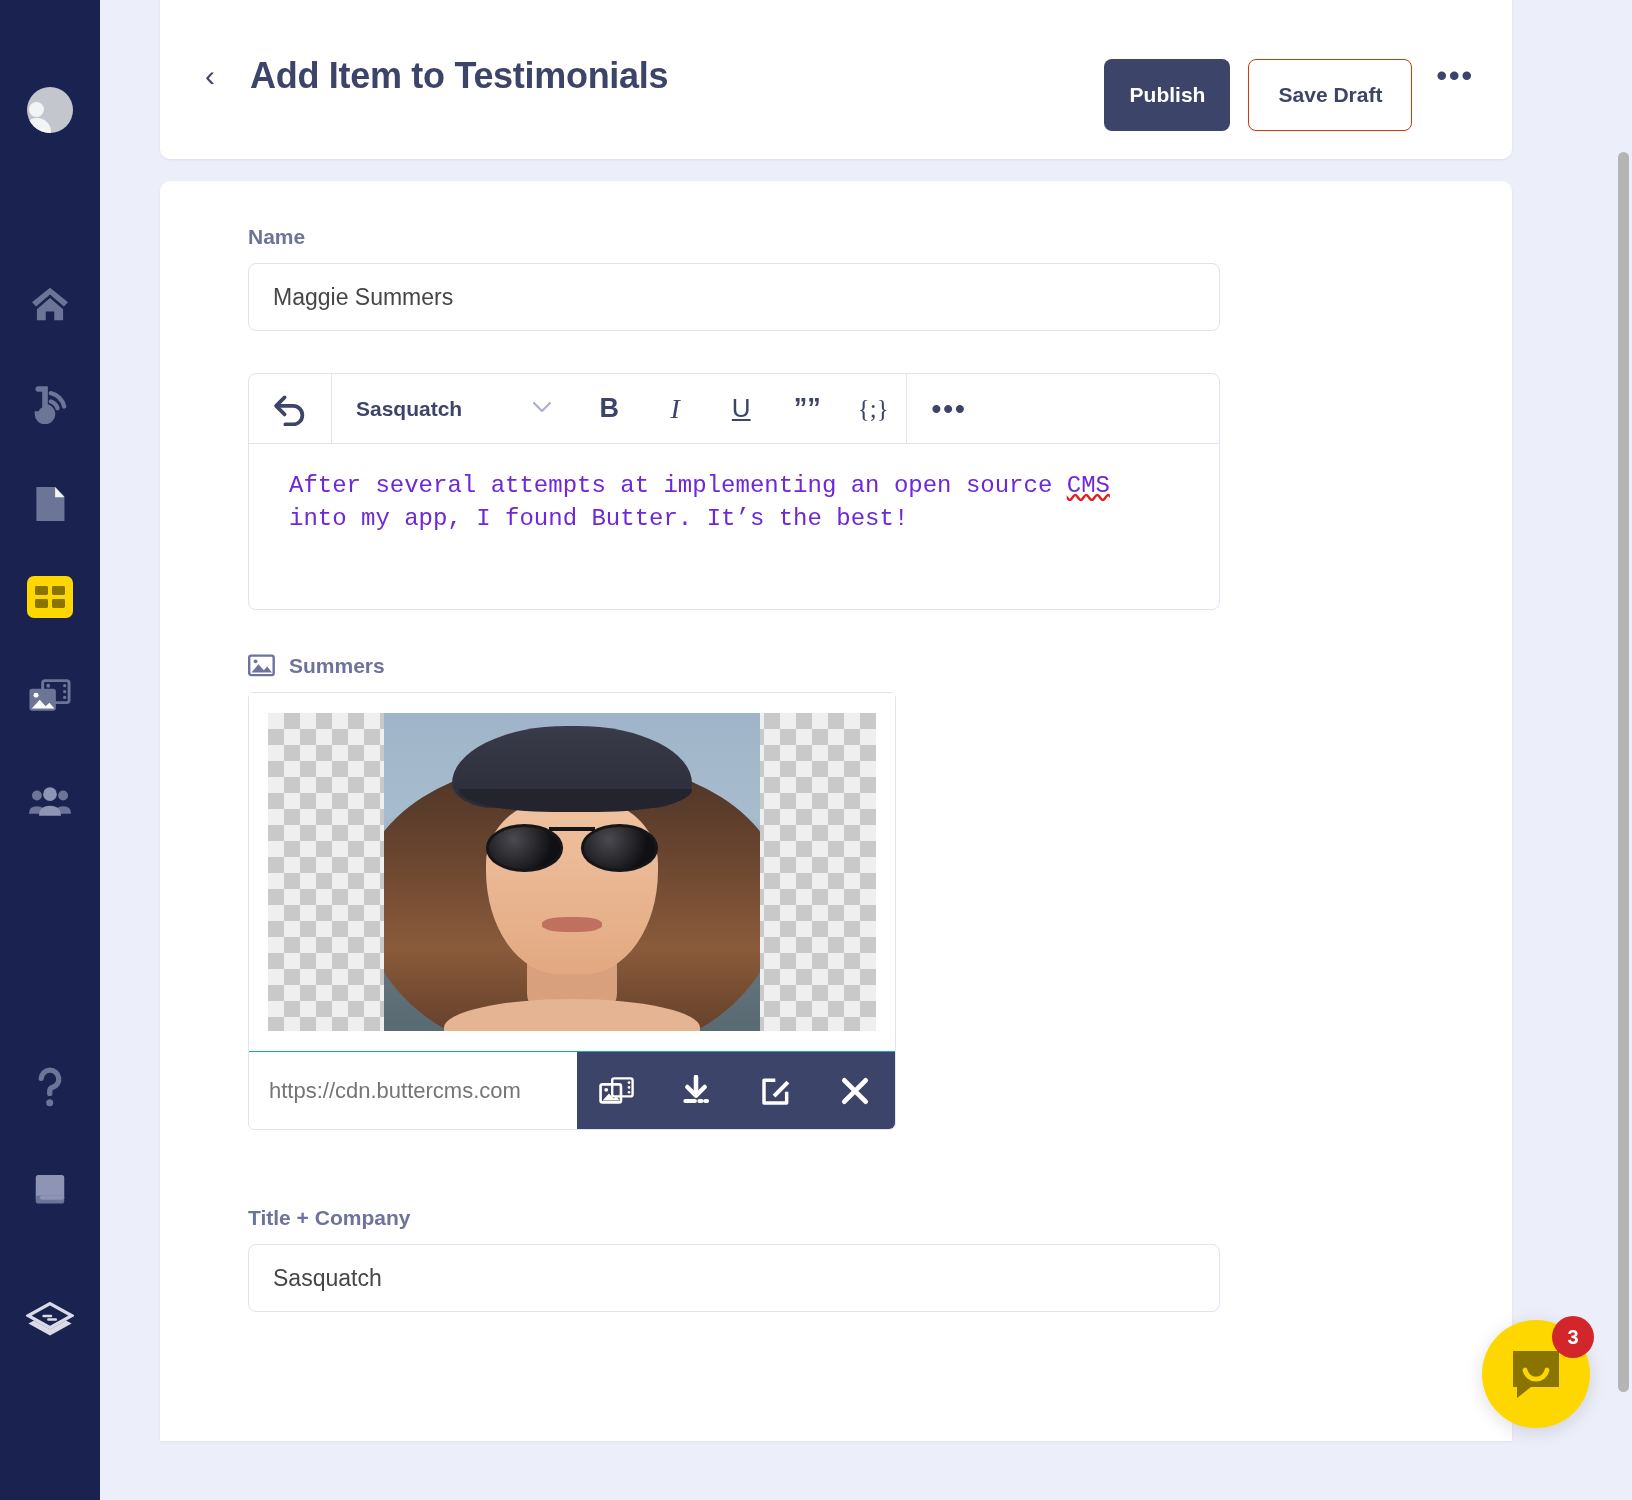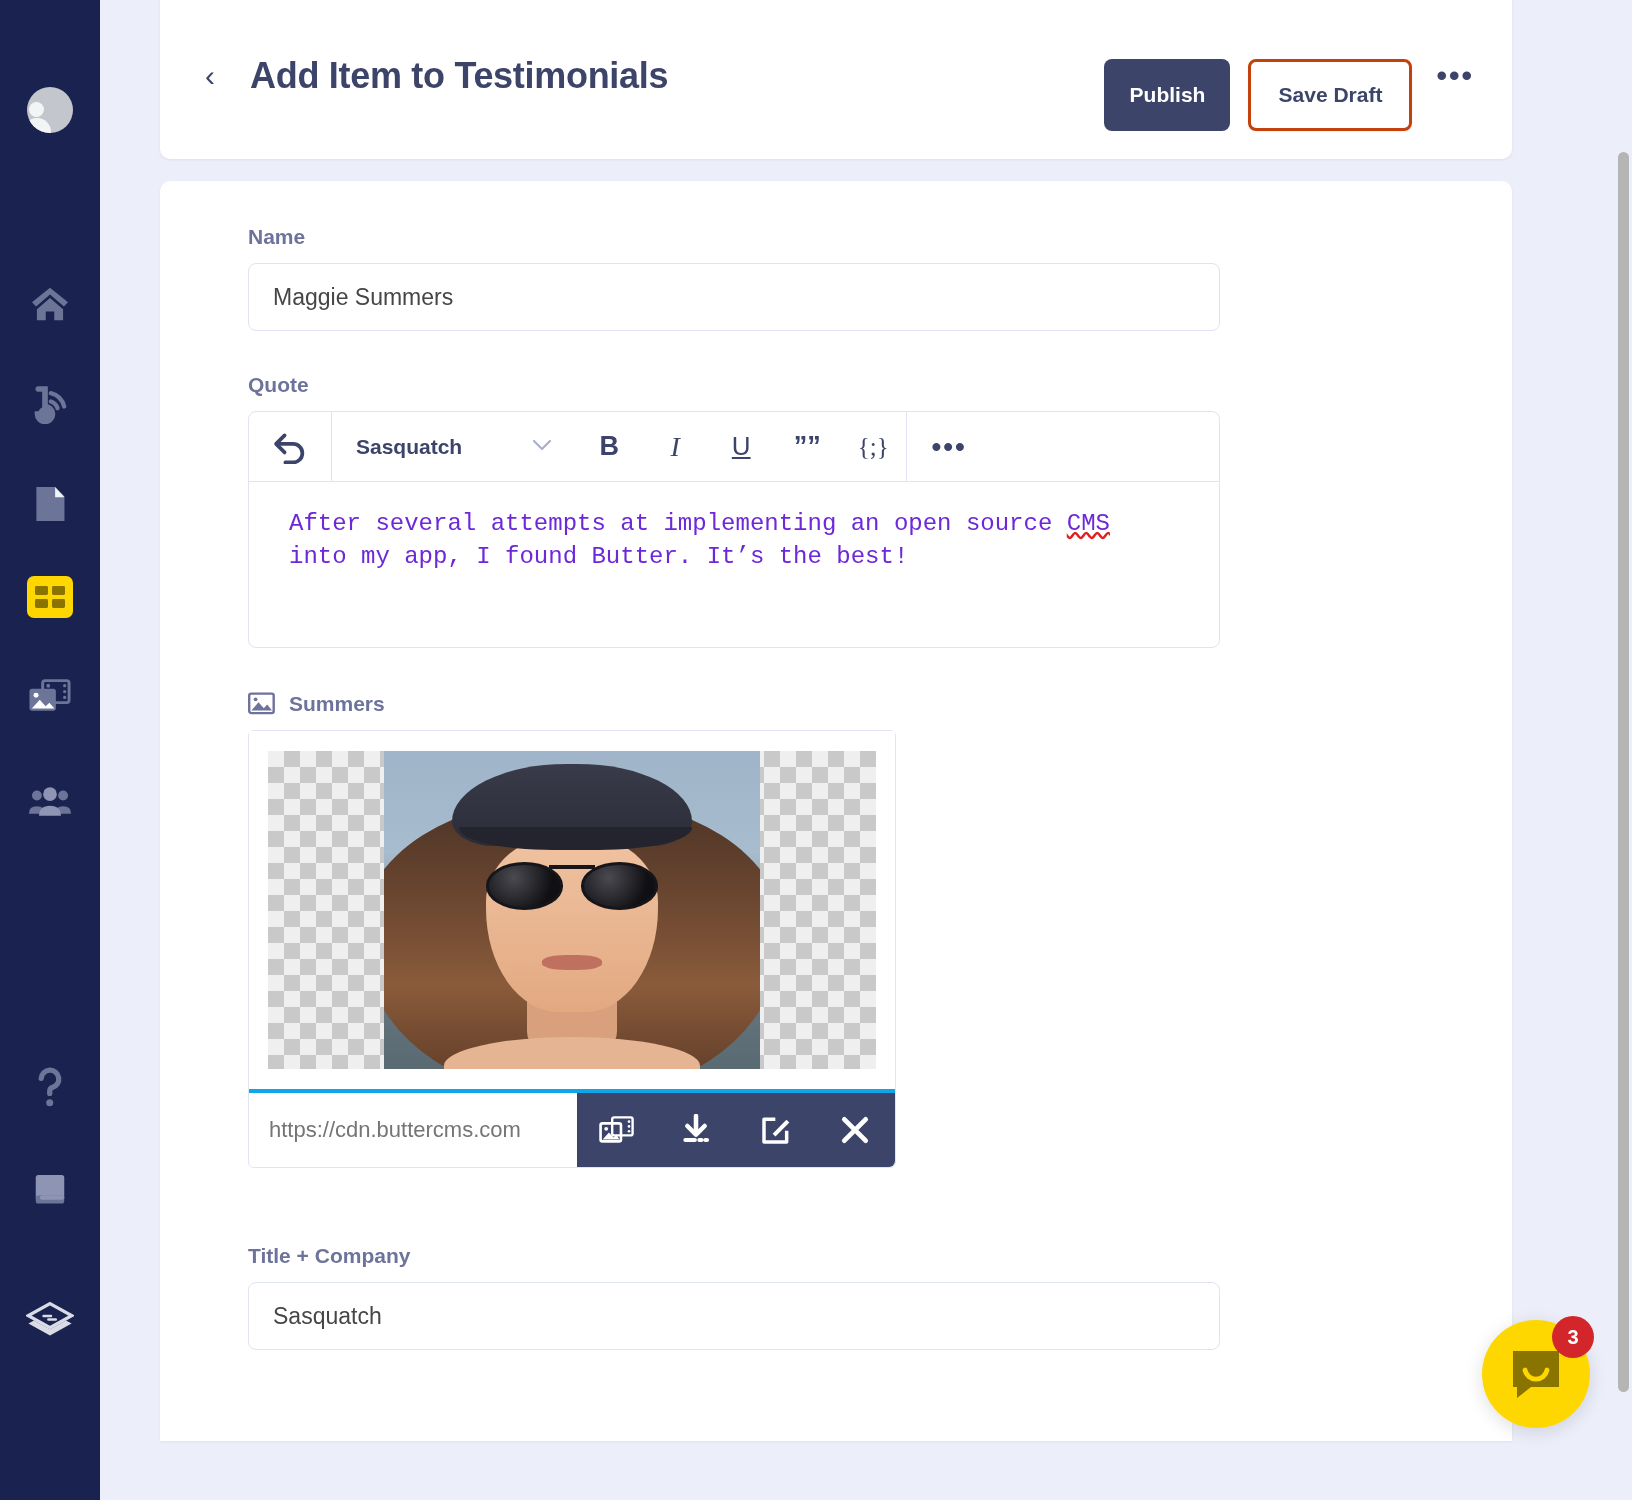--- a/index.html
+++ b/index.html
@@ -77,21 +77,21 @@
     border: none;
     margin-top: 39px;
   }
   #publish-btn {
     background: #3d4469; color: #ffffff;
     width: 126px; height: 72px;
   }
   #savedraft-btn {
     background: #ffffff; color: #3d4469;
     width: 164px; height: 72px;
-    border: 3px solid #c2410c;
+    border: 1px solid #c2410c;
     box-shadow: 0 1px 2px rgba(30,40,80,0.06);
   }
   #more-btn {
     color: #3d4469; font-size: 30px; letter-spacing: 2px;
     cursor: pointer; padding: 0 6px;
     line-height: 0.5; font-weight: bold;
   }
 
   
   #body-card {
@@ -236,21 +236,21 @@
     position: absolute; left: 44%; top: 36%; width: 12%; height: 4px;
     background: #15151a;
   }
   #photo .mouth {
     position: absolute; left: 42%; top: 64%; width: 16%; height: 5%;
     background: #c0705f; border-radius: 40%;
   }
 
   #headshot-footer {
     height: 78px;
-    border-top: 4px solid #0ea5e9;
+    border-top: 1px solid #0ea5e9;
     display: flex; align-items: stretch;
   }
   #headshot-url {
     flex: 0 0 320px;
     border: none; outline: none;
     font-size: 22px; color: #8e95c0;
     padding: 0 20px;
     font-family: "Liberation Sans", sans-serif;
     background: #fff;
     border-radius: 0 0 0 6px;
@@ -404,23 +404,20 @@
   <div id="body-card">
 
     <div class="field" style="margin-top:4px">
       <div class="field-label">
         <span>Name</span>
       </div>
       <input class="text-input" id="name-input" type="text" value="Maggie Summers" style="">
     </div>
 
     <div class="field" style="margin-top:42px">
-      <div class="field-label">
-        <span>Quote</span>
-      </div>
       <div class="rte">
         <div class="rte-toolbar">
           <div class="tb-cell" id="tb-undo">
             <svg width="38" height="34" viewBox="0 0 24 22">
               <path d="M8.5 3.5 L3 9 L8.5 14.5" fill="none" stroke="#3d4469" stroke-width="2.4" stroke-linecap="round" stroke-linejoin="round"></path>
               <path d="M3.4 9 H14 a6 6 0 0 1 0 12 H9" fill="none" stroke="#3d4469" stroke-width="2.4" stroke-linecap="round"></path>
             </svg>
           </div>
           <div class="tb-sep"></div>
           <div class="tb-cell" id="tb-para">

